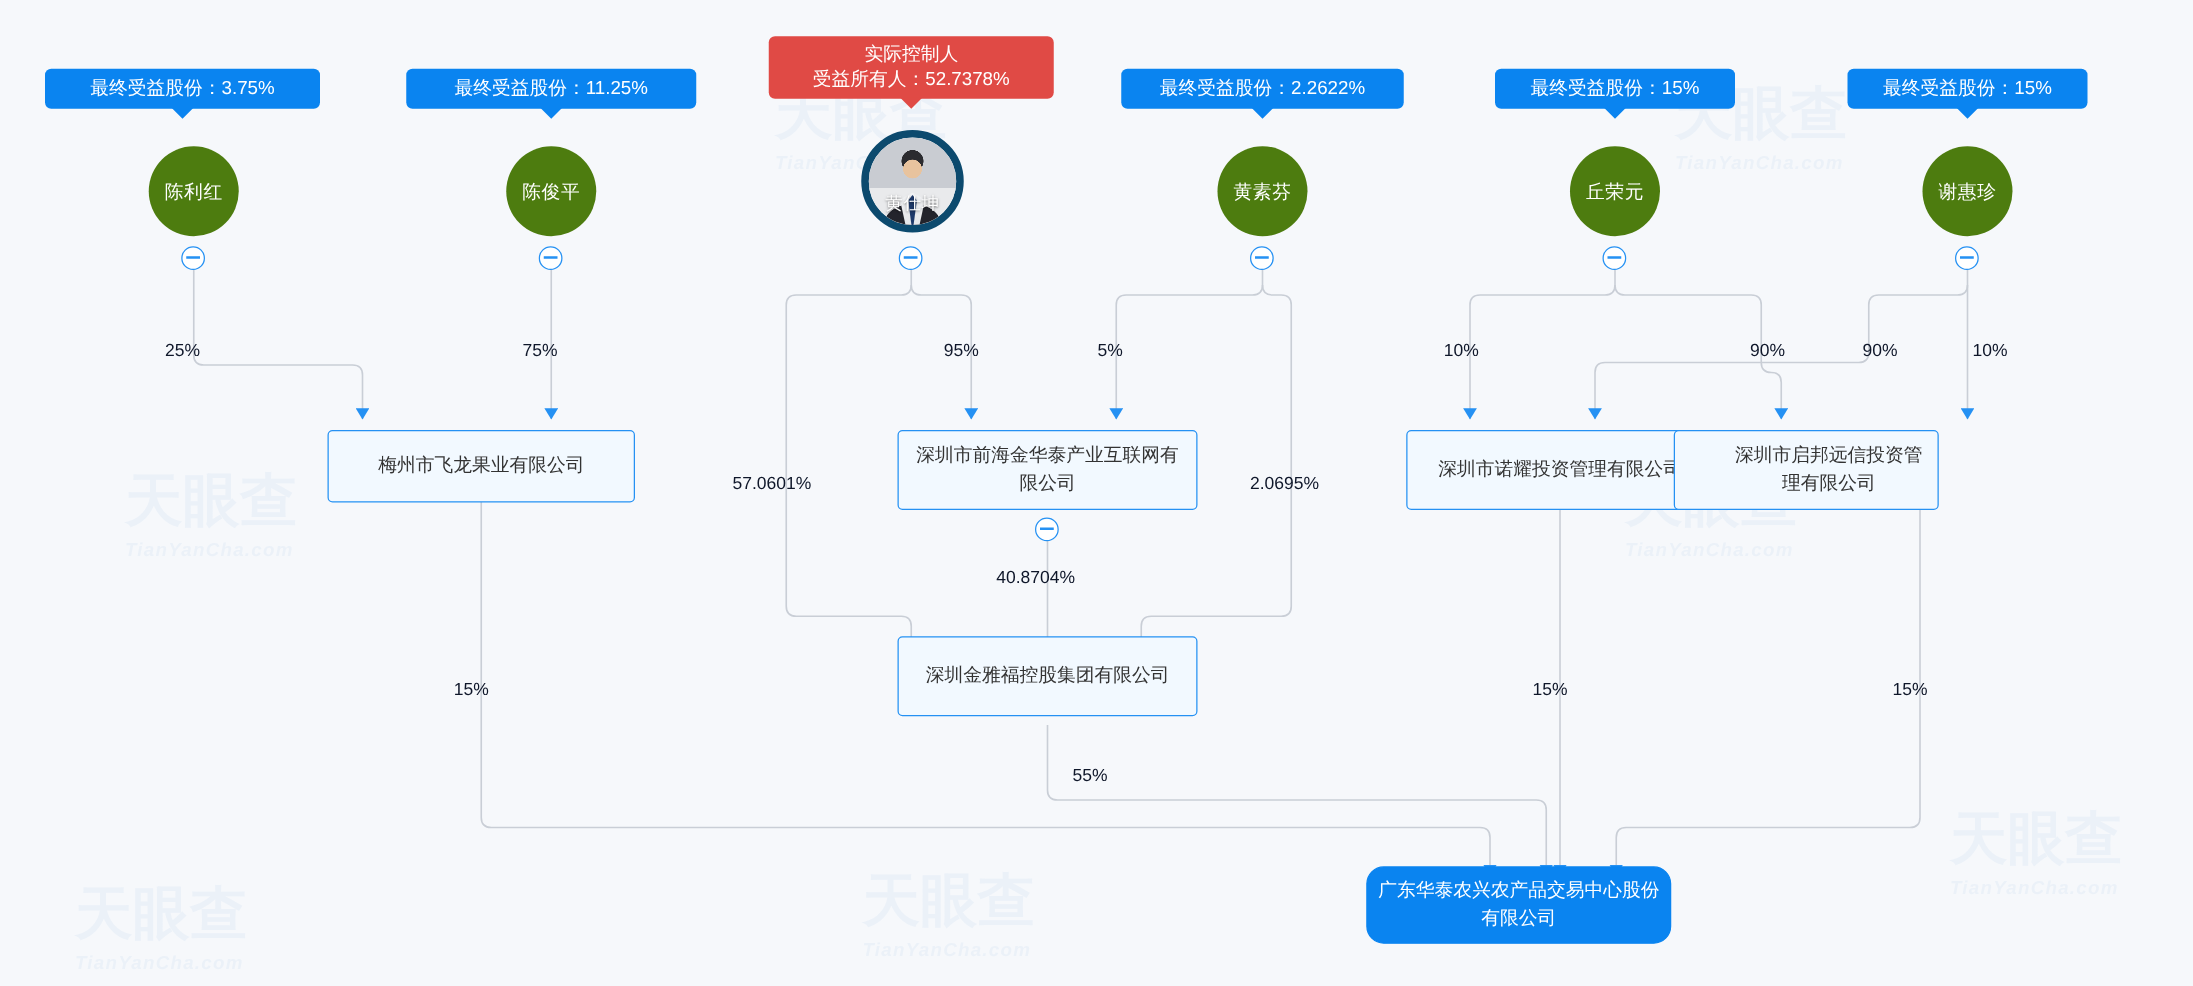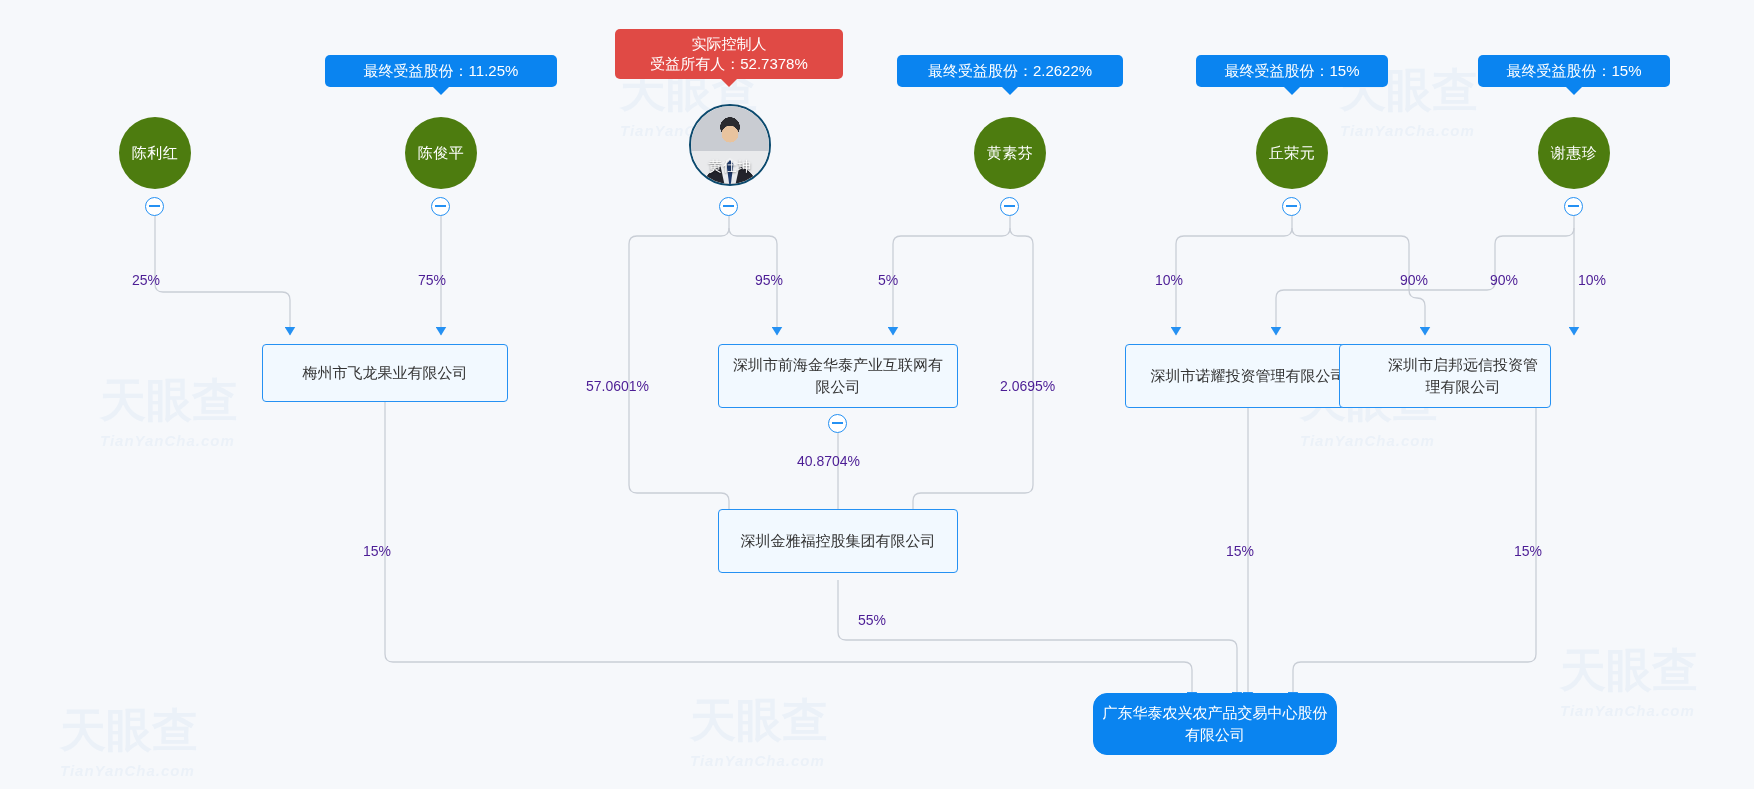--- a/index.html
+++ b/index.html
@@ -28,21 +28,21 @@
   .badge.red{background:#e04a45;padding:5px 16px;}
   .badge .tail{position:absolute;left:50%;bottom:-8px;margin-left:-9px;
       width:0;height:0;border-left:9px solid transparent;border-right:9px solid transparent;}
   .badge.blue .tail{border-top:9px solid #0a84f0;}
   .badge.red  .tail{border-top:9px solid #e04a45;}
 
   
   .person{position:absolute;width:72px;height:72px;border-radius:50%;
           background:#4d7c0f;color:#fff;display:flex;align-items:center;
           justify-content:center;font-size:15px;letter-spacing:.5px;}
-  .person.photo{background:#ffffff;border:2px solid #0c4a6e;overflow:hidden;
+  .person.photo{background:#ffffff;border:6px solid #0c4a6e;overflow:hidden;
                 box-sizing:border-box;position:absolute;}
   .person.photo .pic{position:absolute;left:0;top:0;width:100%;height:100%;
      background:
        
        radial-gradient(circle at 50% 36%, #e8c39e 0 13%, rgba(232,195,158,0) 13.5%),
        
        radial-gradient(circle at 50% 27%, #2b2b2f 0 14%, rgba(43,43,47,0) 14.5%),
        
        radial-gradient(ellipse 46% 34% at 50% 100%, #23242c 0 70%, rgba(35,36,44,0) 72%),
        
@@ -62,21 +62,21 @@
           height:1.6px;background:#2591f3;}
 
   
   .cbox{position:absolute;box-sizing:border-box;border:1px solid #2591f3;
         background:#f2f9ff;border-radius:4px;color:#333;font-size:15px;
         line-height:22px;display:flex;align-items:center;justify-content:center;
         text-align:center;padding:4px 8px;}
   .cbox.filled{background:#0a84f0;border-color:#0a84f0;color:#fff;border-radius:14px;}
 
   
-  .ratio{position:absolute;color:#4c1d95;font-size:14px;white-space:nowrap;}
+  .ratio{position:absolute;color:#0f172a;font-size:14px;white-space:nowrap;}
 </style>
 </head>
 <body>
 
 <div id="stage">
 
   <div class="wm" style="left:100px;top:370px;">
     <span>天眼查</span><span class="sub">TianYanCha.com</span>
   </div>
   <div class="wm" style="left:620px;top:60px;">
@@ -132,20 +132,24 @@
       <path d="M385,373 L385,654 Q385,662 393,662 L1184,662 Q1192,662 1192,670 L1192,700" marker-end="url(#arw)"></path>
 
       <path d="M838,580 L838,632 Q838,640 846,640 L1229,640 Q1237,640 1237,648 L1237,700" marker-end="url(#arw)"></path>
 
       <path d="M1248,373 L1248,700" marker-end="url(#arw)"></path>
 
       <path d="M1536,373 L1536,654 Q1536,662 1528,662 L1301,662 Q1293,662 1293,670 L1293,700" marker-end="url(#arw)"></path>
     </g>
   </svg>
 
+  <div class="badge blue" style="left:36px;top:55px;width:220px;">
+    <span>最终受益股份：3.75%</span>
+    <span class="tail"></span>
+  </div>
 
   <div class="badge blue" style="left:325px;top:55px;width:232px;">
     <span>最终受益股份：11.25%</span>
     <span class="tail"></span>
   </div>
 
   <div class="badge red" style="left:615px;top:29px;width:228px;">
     <div>实际控制人</div>
     <div>受益所有人：52.7378%</div>
     <span class="tail"></span>

